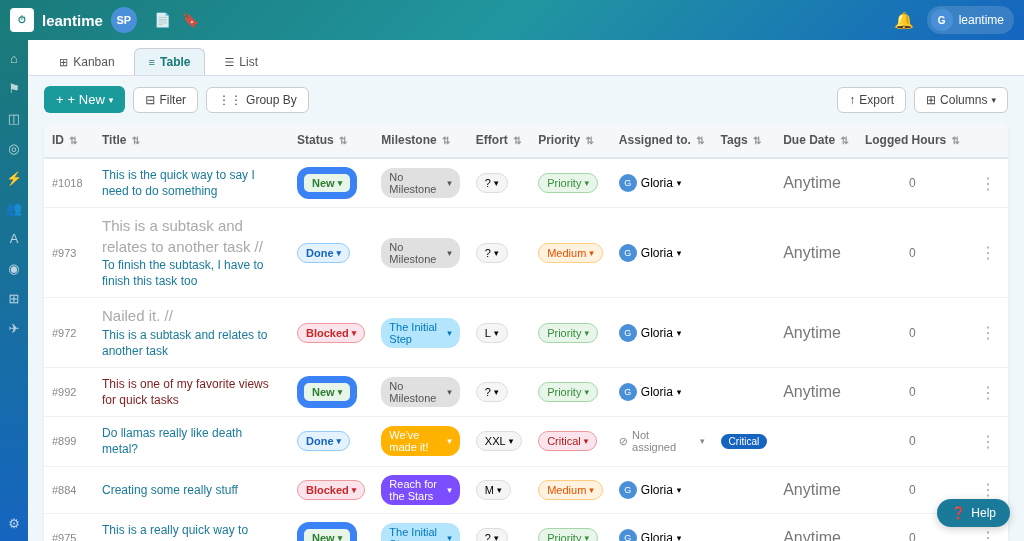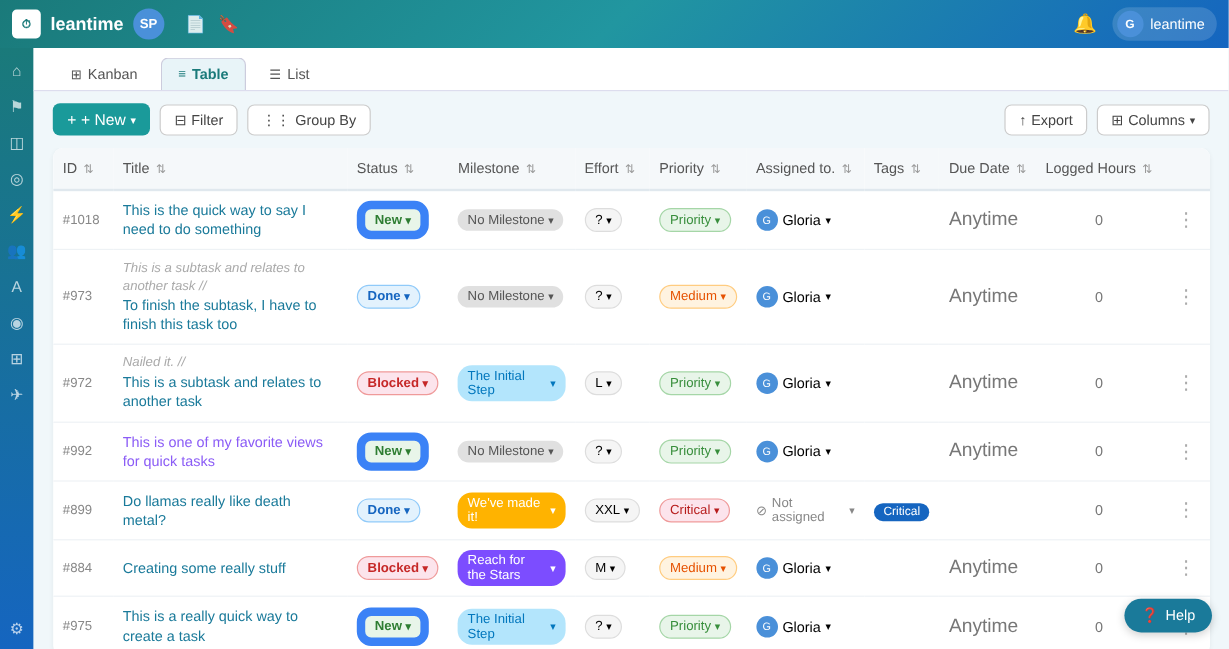--- a/index.html
+++ b/index.html
@@ -186,35 +186,35 @@
       box-shadow: 0 1px 4px rgba(0,0,0,0.06);
     }
     thead tr {
       background: #f5f8fa;
       border-bottom: 2px solid #e0e8ee;
     }
     th {
       padding: 10px 8px;
       text-align: left;
       font-size: 12px;
-      font-weight: 400;
+      font-weight: 700;
       color: #555;
       white-space: nowrap;
     }
     th .sort-arrow { color: #999; font-size: 10px; margin-left: 2px; }
     td {
       padding: 8px 8px;
       border-bottom: 1px solid #eef2f5;
       vertical-align: middle;
       font-size: 12px;
     }
     tr:last-child td { border-bottom: none; }
     .id-cell { color: #888; font-size: 11px; width: 50px; }
     .title-cell { color: #1a7a9a; width: 195px; line-height: 1.35; }
-    .subtitle { color: #aaa; font-size: 11px; font-style: italic; }
+    .subtitle { color: #aaa; font-size: 15px; }
     .status-badge {
       display: inline-flex; align-items: center; gap: 3px;
       border-radius: 12px;
       padding: 3px 8px;
       font-size: 11px;
       font-weight: 600;
       cursor: pointer;
     }
     .status-new { background: #e8f5e9; color: #2e7d32; border: 7px solid #3b82f6; }
     .status-done { background: #e3f2fd; color: #1565c0; border: 1px solid #90caf9; }
@@ -528,21 +528,21 @@
     </span></td>
               <td></td>
               <td class="due-date-cell">Anytime</td>
               <td class="logged-cell">0</td>
               <td>
     <span class="more-btn">⋮</span>
   </td>
             </tr>
             <tr>
               <td class="id-cell">#992</td>
-              <td class="title-cell"><a style="color:#8b5cf6;text-decoration:none;font-weight:500;text-align:right;">This is one of my favorite views for quick tasks</a></td>
+              <td class="title-cell"><a style="color:#7f1d1d;text-decoration:none;font-weight:500;text-align:right;">This is one of my favorite views for quick tasks</a></td>
               <td>
     <span class="status-badge status-new">
       New <span style="font-size:9px;">▾</span>
     </span>
   </td>
               <td>
     <span class="milestone-badge milestone-none">
       No Milestone <span style="font-size:9px;">▾</span>
     </span>
   </td>

